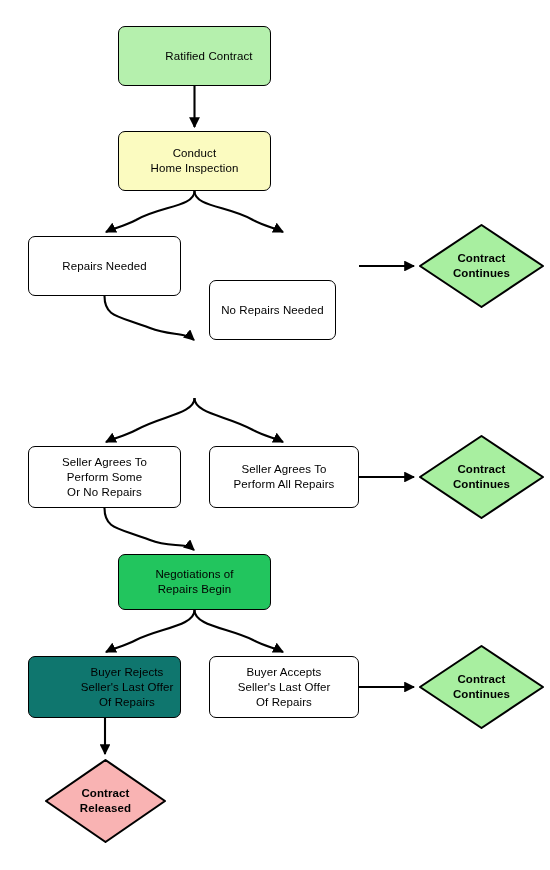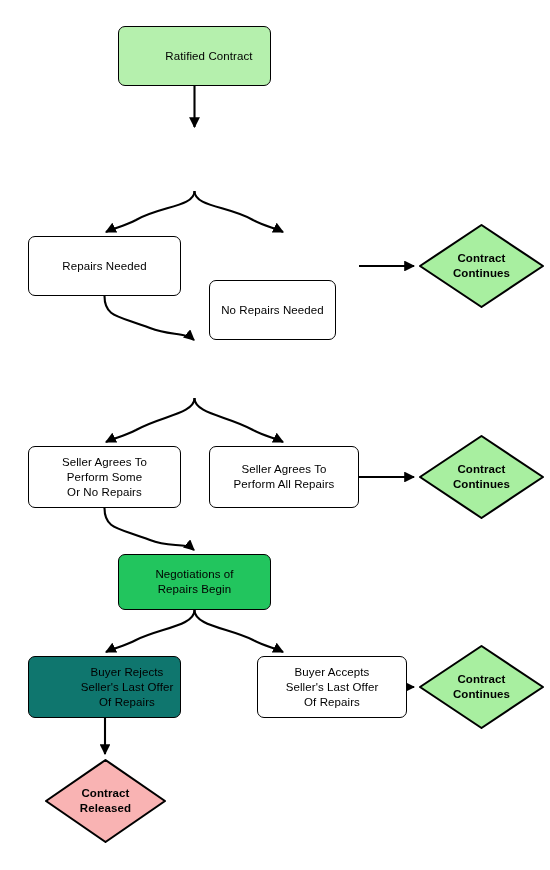--- a/index.html
+++ b/index.html
@@ -101,20 +101,24 @@
       <path d="M 359 687 L 414 687"></path>
 
       <path d="M 105 718 L 105 754"></path>
     </g>
   </svg>
 
   <div class="node box" style="left:118px; top:26px; width:153px; height:60px; background:#b5f0ad;padding-left:29px;">
     <span class="node-label">Ratified Contract</span>
   </div>
 
+  <div class="node box" style="left:118px; top:131px; width:153px; height:60px; background:#fbfbc0;">
+    <span class="node-label">Conduct
+Home Inspection</span>
+  </div>
 
   <div class="node box" style="left:28px; top:236px; width:153px; height:60px; background:#ffffff;">
     <span class="node-label">Repairs Needed</span>
   </div>
 
   <div class="node box" style="left:209px; top:236px; width:127px; height:60px; background:#ffffff;margin-top:44px;">
     <span class="node-label">No Repairs Needed</span>
   </div>
 
   <div class="node diamond" style="left:418px; top:223px; width:127px; height:86px;">
@@ -149,21 +153,21 @@
     <span class="node-label">Negotiations of
 Repairs Begin</span>
   </div>
 
   <div class="node box" style="left:28px; top:656px; width:153px; height:62px; background:#0f766e;padding-left:45px;">
     <span class="node-label">Buyer Rejects
 Seller's Last Offer
 Of Repairs</span>
   </div>
 
-  <div class="node box" style="left:209px; top:656px; width:150px; height:62px; background:#ffffff;margin-left:48px;">
+  <div class="node box" style="left:209px; top:656px; width:150px; height:62px; background:#ffffff;">
     <span class="node-label">Buyer Accepts
 Seller's Last Offer
 Of Repairs</span>
   </div>
 
   <div class="node diamond" style="left:418px; top:644px; width:127px; height:86px;">
     <svg width="127" height="86" viewBox="0 0 127 86">
       <polygon points="63.5,2 125,43 63.5,84 2,43" fill="#a8efa0" stroke="#000000" stroke-width="2.1" stroke-linejoin="round"></polygon>
     </svg>
     <span class="node-label">Contract

